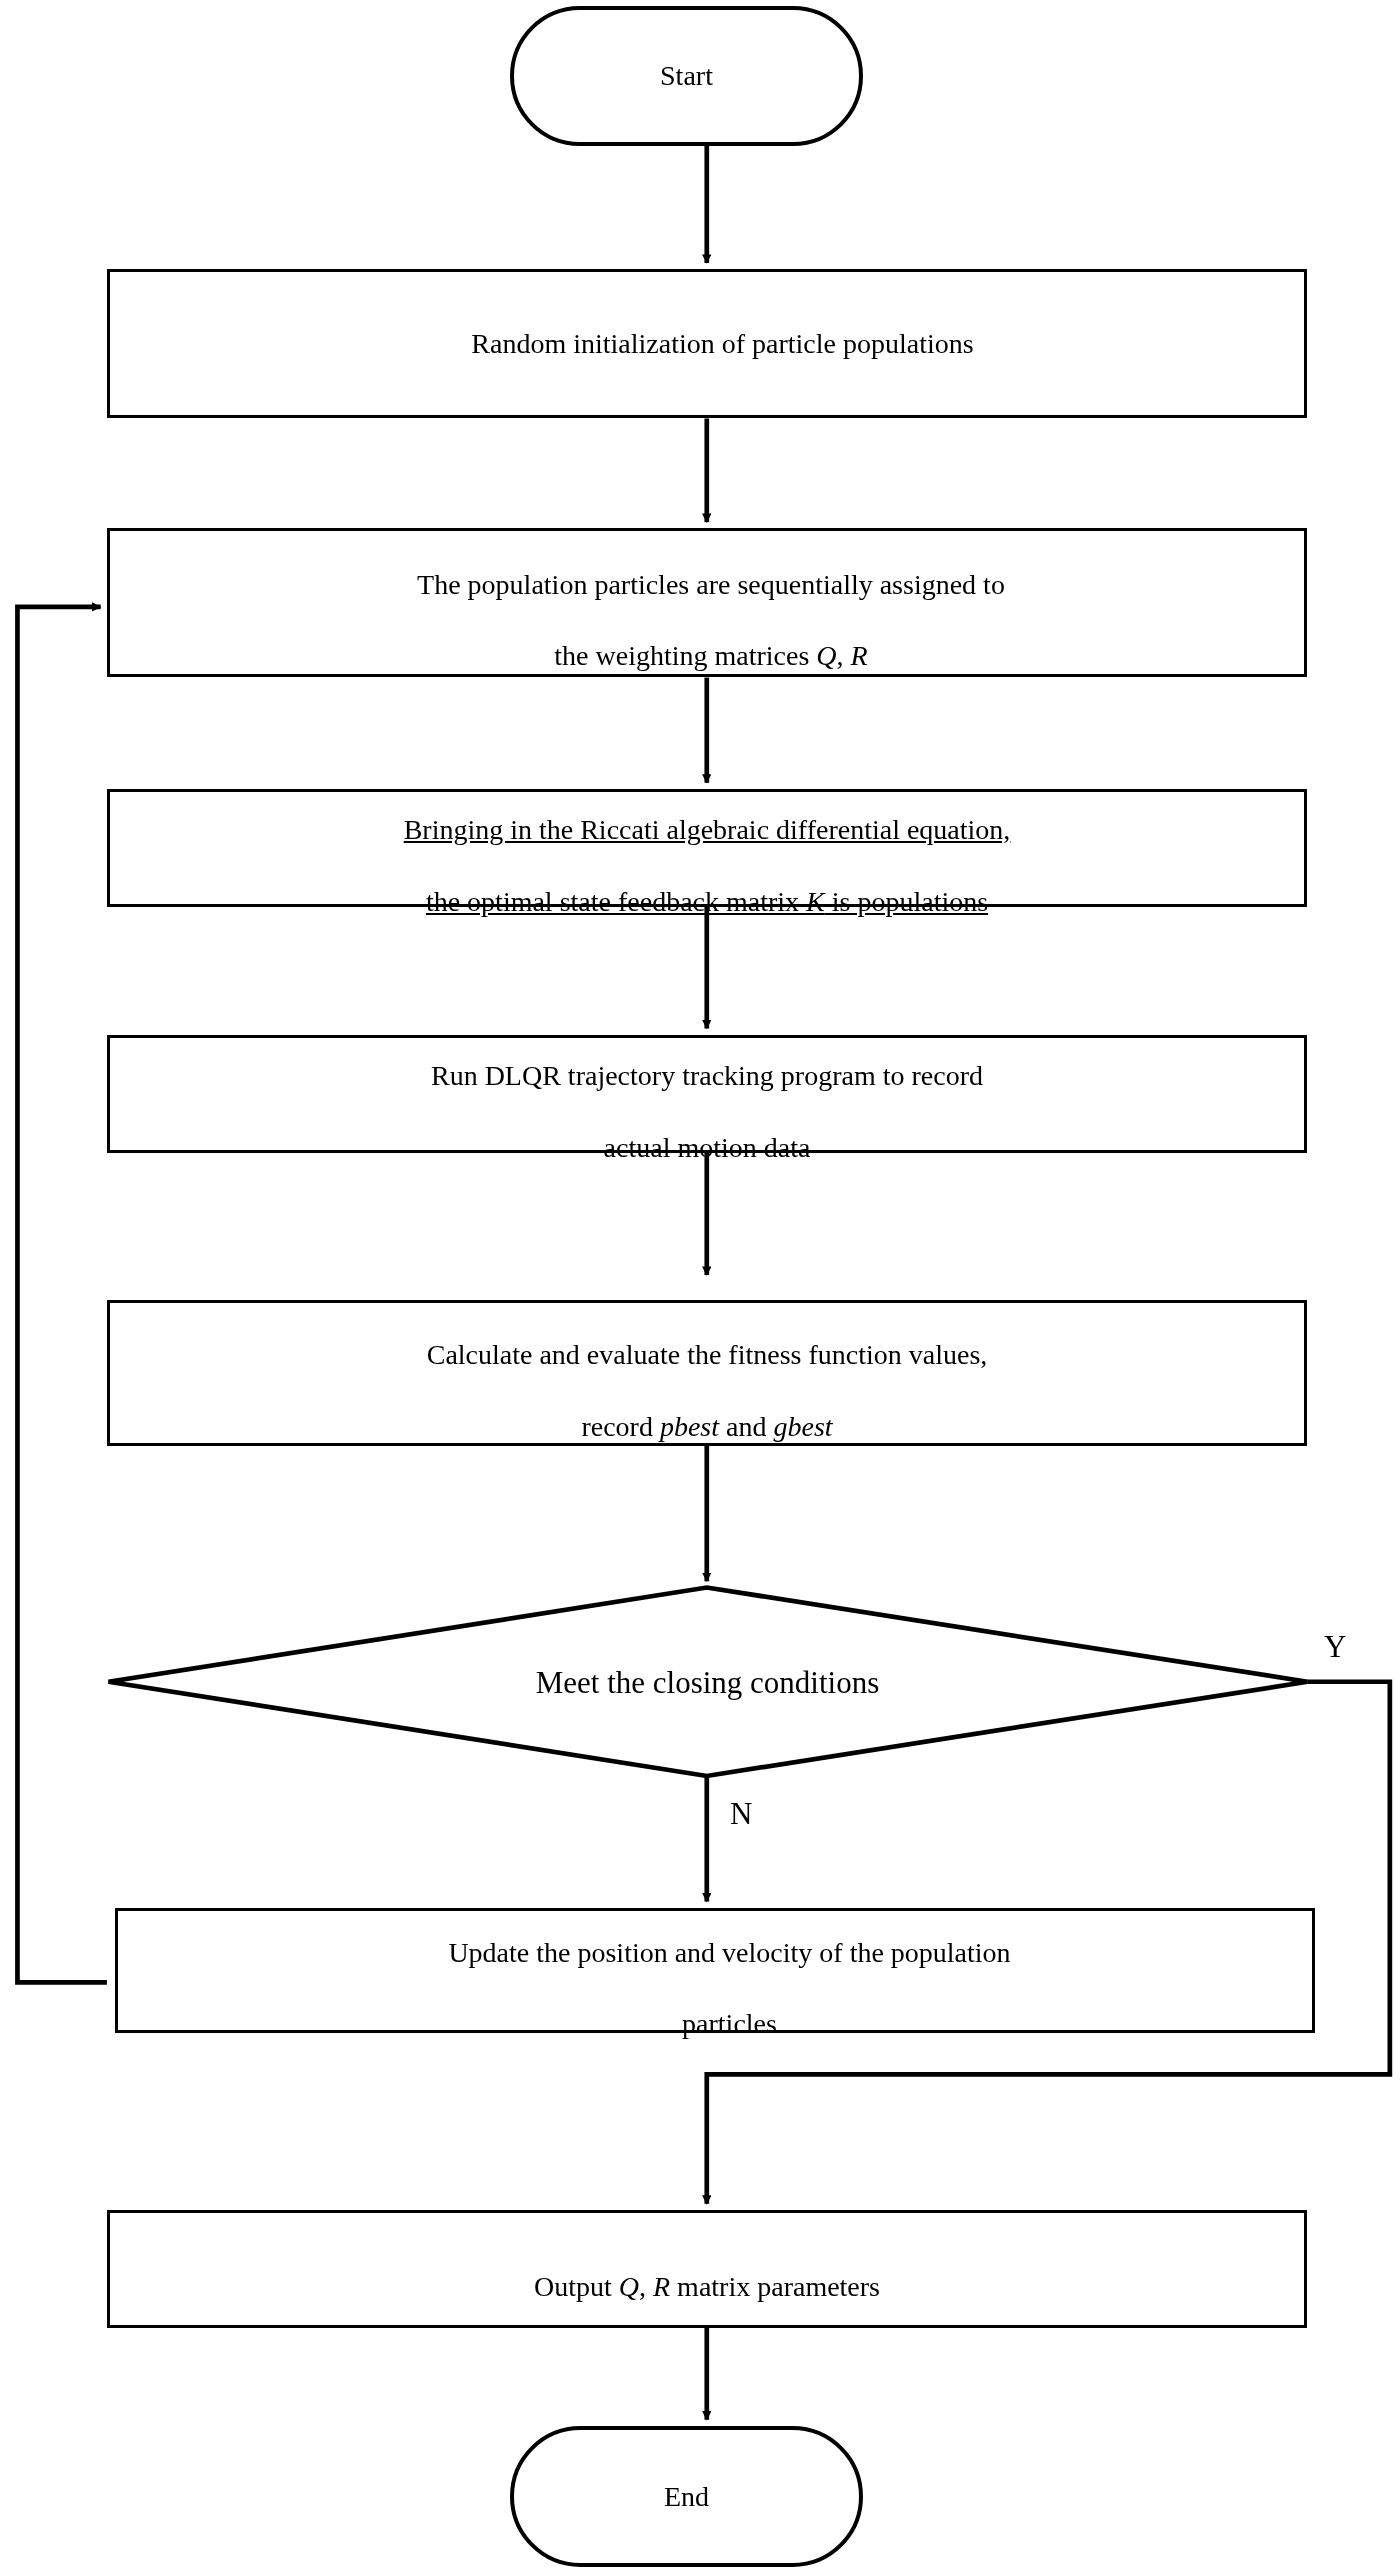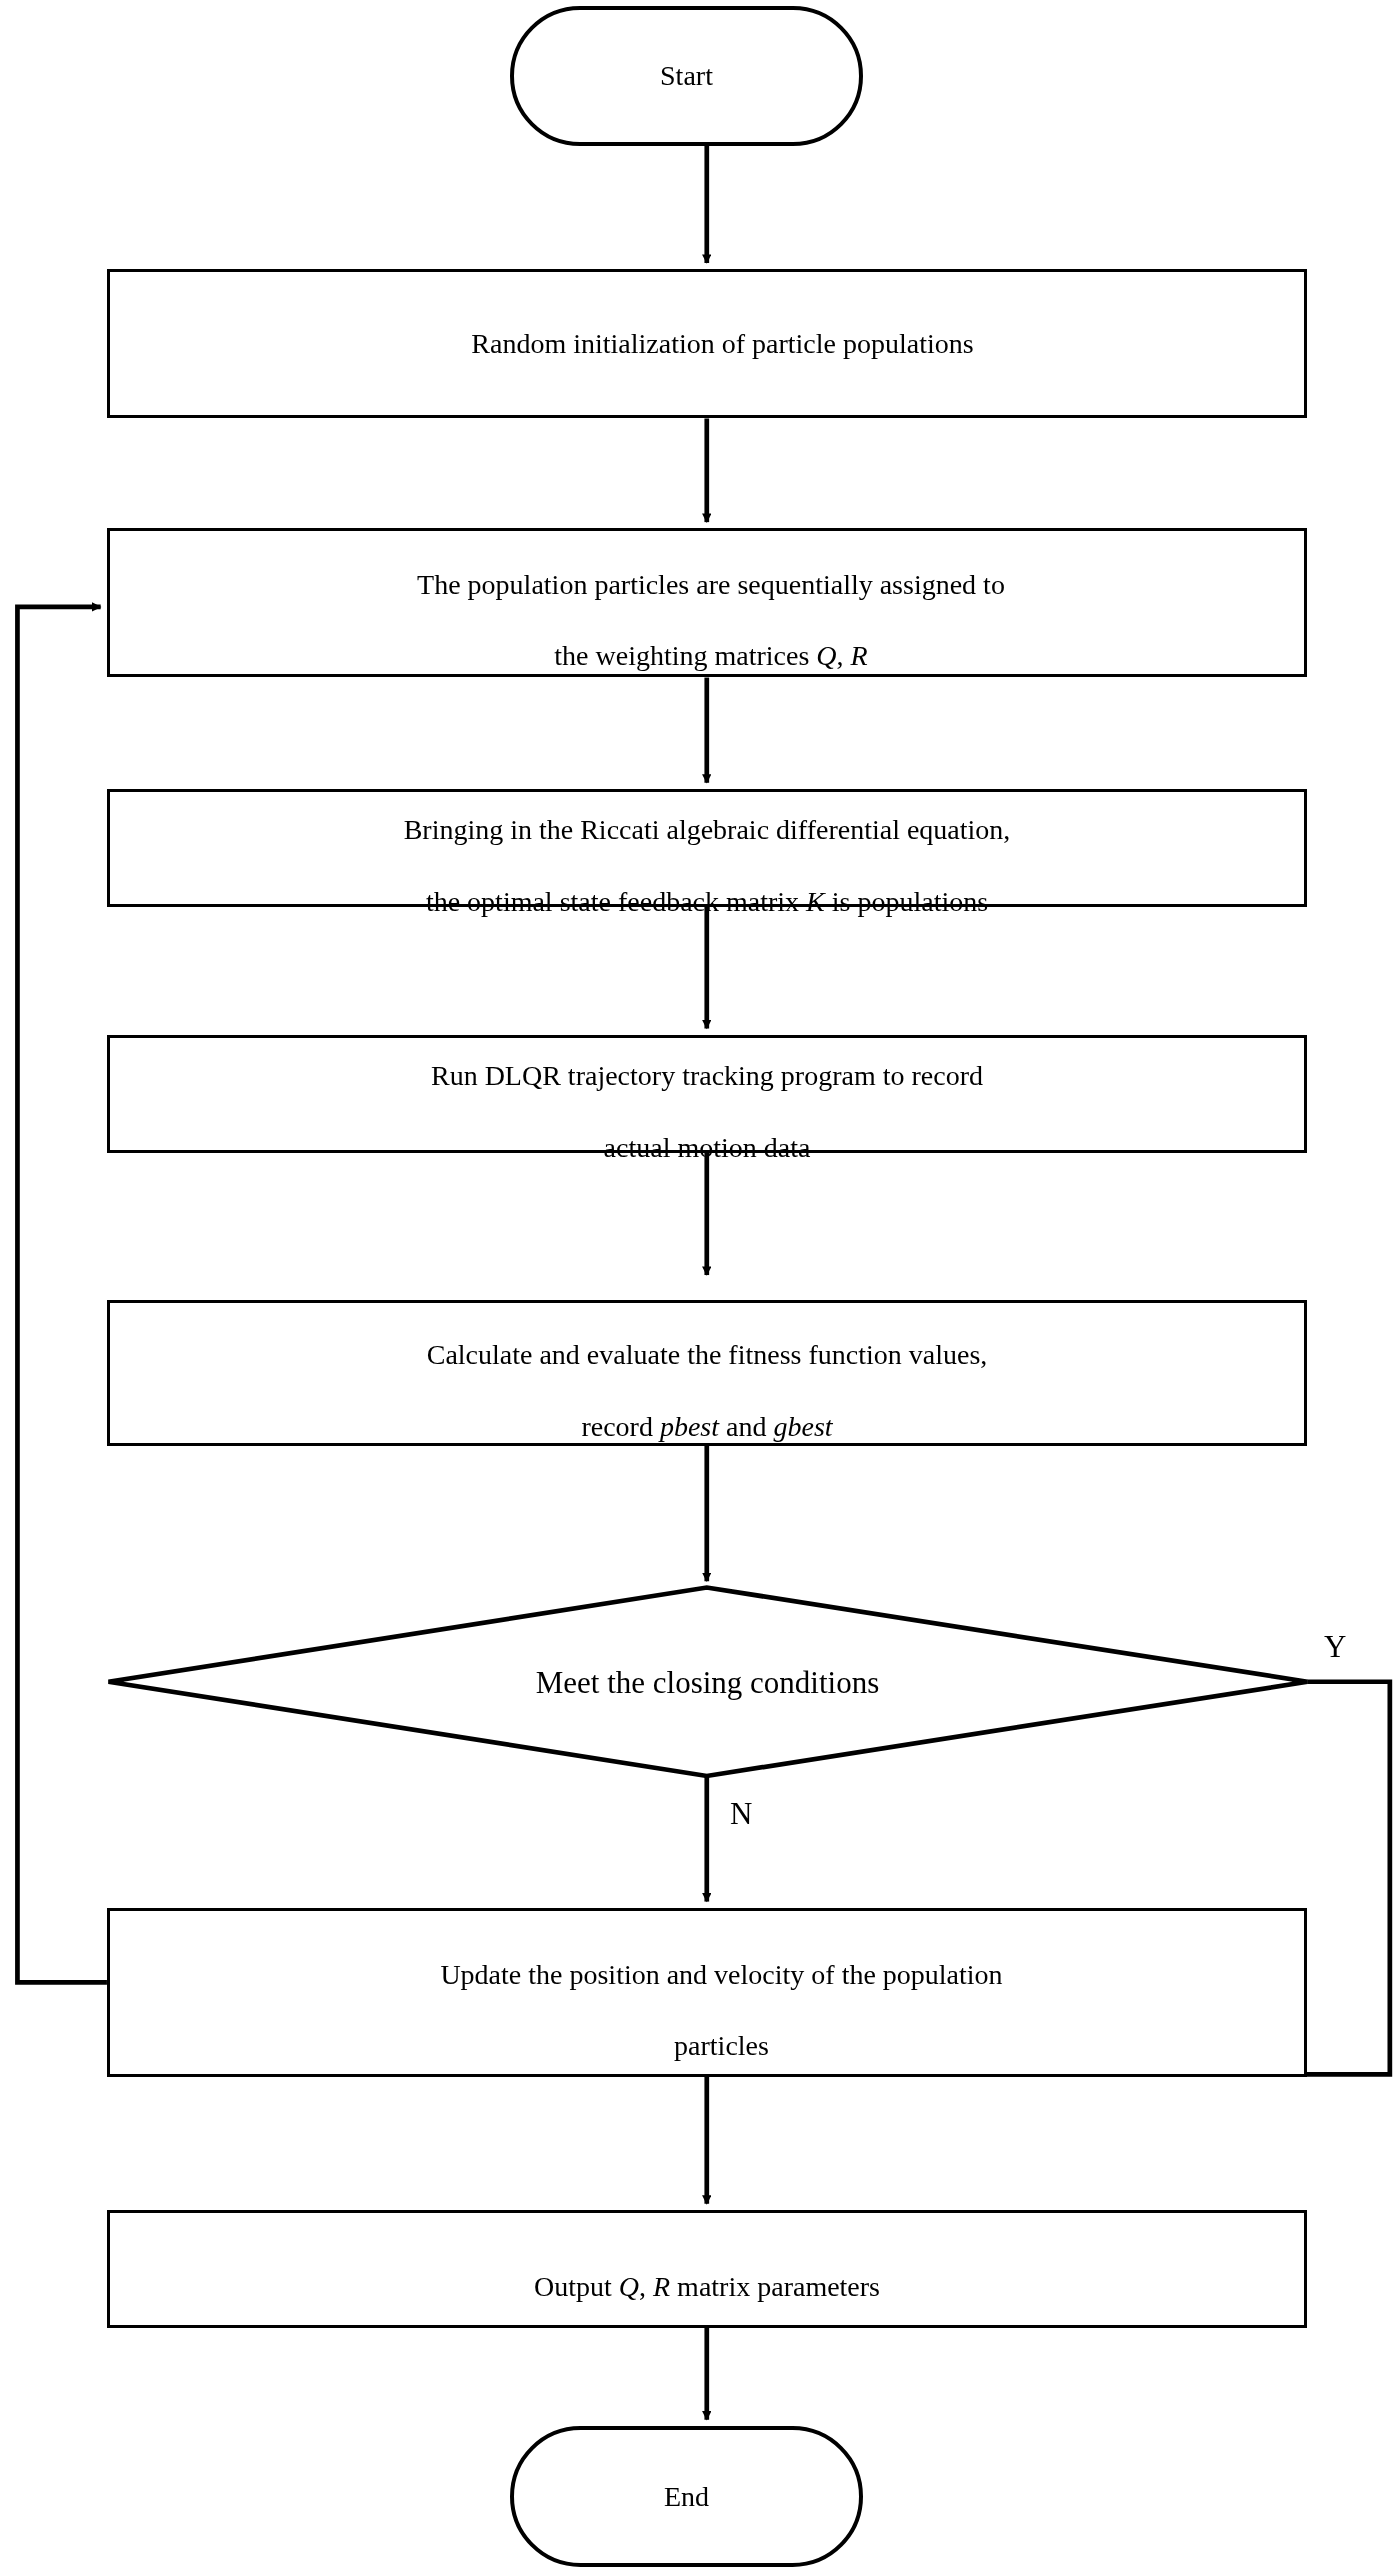--- a/index.html
+++ b/index.html
@@ -69,21 +69,21 @@
     <span class="txt">Random initialization of particle populations</span>
   </div>
 
   <div class="node process" style="left:107px;top:528px;width:1200px;height:149px;padding-left:8px;">
     <span class="txt">
       <span>The population particles are sequentially assigned to</span><br>
       <span>the weighting matrices </span><em>Q</em><span>, </span><em>R</em>
     </span>
   </div>
 
-  <div class="node process" style="left:107px;top:789px;width:1200px;height:118px;">
+  <div class="node process" style="left:107px;top:789px;width:1200px;height:118px;text-decoration:underline;">
     <span class="txt">
       <span>Bringing in the Riccati algebraic differential equation,</span><br>
       <span>the optimal state feedback matrix </span><em>K</em><span> is populations</span>
     </span>
   </div>
 
   <div class="node process" style="left:107px;top:1035px;width:1200px;height:118px;">
     <span class="txt">
       <span>Run DLQR trajectory tracking program to record</span><br>
       <span>actual motion data</span>
@@ -97,21 +97,21 @@
     </span>
   </div>
 
   <div class="diamond-wrap" style="left:108px;top:1588px;width:1199px;height:188px;">
     <div class="diamond-label" style="top:77px;">Meet the closing conditions</div>
   </div>
 
   <div class="edgelabel" style="left:1324px;top:1631px;">Y</div>
   <div class="edgelabel" style="left:730px;top:1798px;">N</div>
 
-  <div class="node process" style="left:107px;top:1908px;width:1200px;height:169px;padding-left:29px;">
+  <div class="node process" style="left:115px;top:1908px;width:1200px;height:125px;padding-left:29px;">
     <span class="txt">
       <span>Update the position and velocity of the population</span><br>
       <span>particles</span>
     </span>
   </div>
 
   <div class="node process" style="left:107px;top:2210px;width:1200px;height:118px;">
     <span class="txt">
       <span>Output </span><em>Q</em><span>, </span><em>R</em><span> matrix parameters</span>
     </span>

